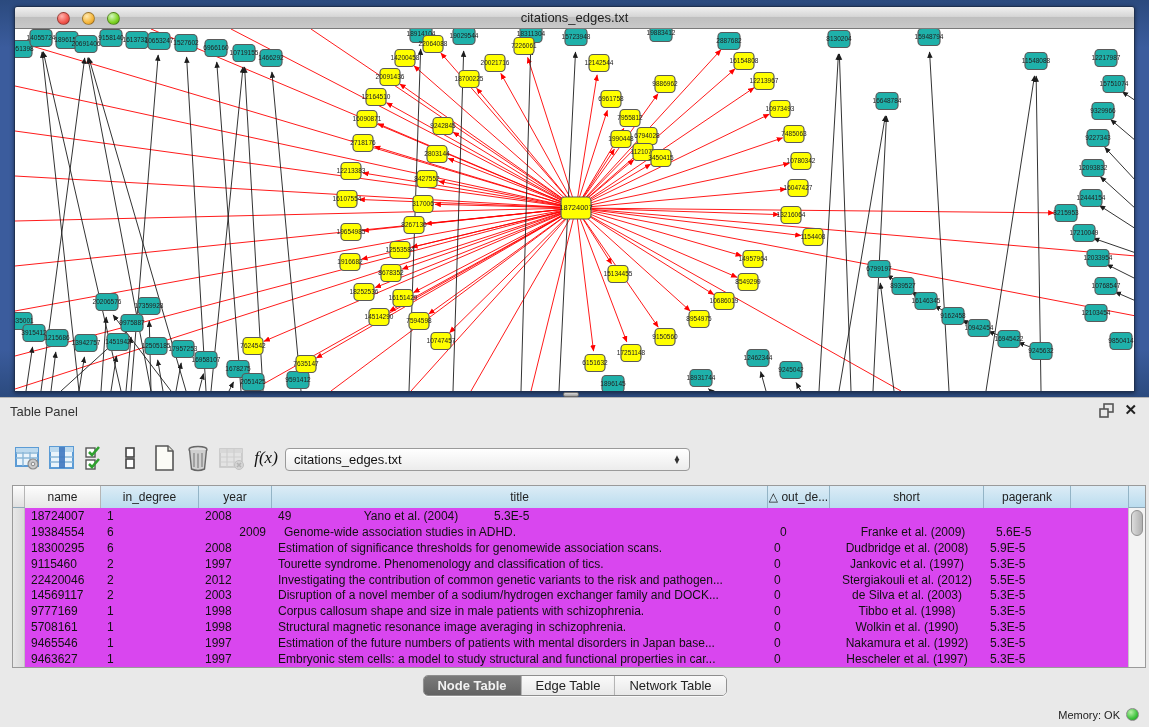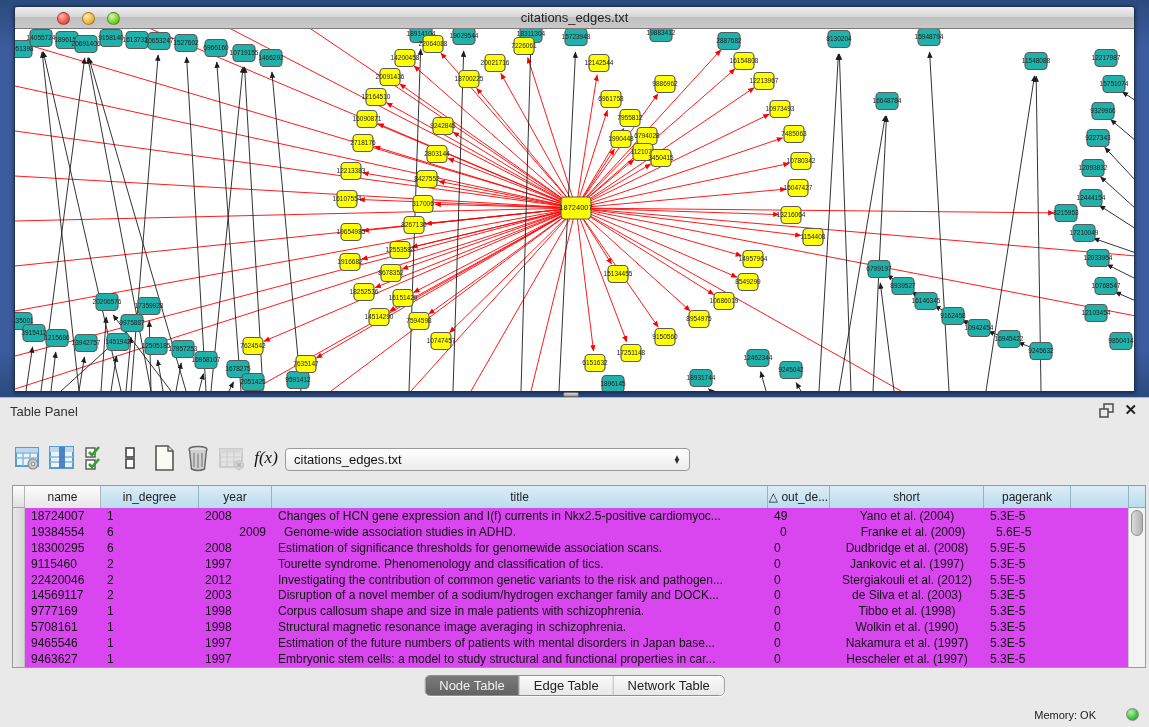--- a/index.html
+++ b/index.html
@@ -63,23 +63,23 @@
           border:1px solid #909090;background:linear-gradient(90deg,#dcdcdc,#b0b0b0);}
   .hcorner{position:absolute;right:0;top:0;width:17px;height:22px;
            background:linear-gradient(180deg,#dcecf6,#badcee);border-left:1px solid #93b4c6;border-bottom:1px solid #8fa8b8;}
 
   .tabs{position:absolute;left:50%;transform:translateX(-50%);top:277px;height:21px;display:flex;
         border:1px solid #8e8e8e;border-radius:5px;overflow:hidden;background:#f4f4f4;
         box-shadow:0 1px 0 rgba(255,255,255,.7);}
   .tab{padding:0 14px;font-size:13px;color:#222;display:flex;align-items:center;
        border-right:1px solid #b0b0b0;background:linear-gradient(180deg,#fafafa,#e8e8e8);}
   .tab:last-child{border-right:none;}
-  .tab.sel{background:linear-gradient(180deg,#7a7a7a,#636363);color:#f2f2f2;}
-
-  .statusbar{position:absolute;right:10px;bottom:6px;display:flex;align-items:center;font-size:11px;color:#222;gap:24px;}
+  .tab.sel{background:linear-gradient(180deg,#7a7a7a,#636363);color:#f2f2f2;font-weight:bold;}
+
+  .statusbar{position:absolute;right:10px;bottom:6px;display:flex;align-items:center;font-size:11px;color:#222;}
   .led{width:13px;height:13px;border-radius:50%;margin-left:6px;border:1px solid #8a8a8a;
        background:radial-gradient(circle at 35% 30%,#b8f0a8,#3dc23d 60%,#1f8c1f);}
 </style>
 </head>
 <body>
 
 <div class="screen">
 
   <div class="desktop">
     <div class="net-window">
@@ -767,21 +767,20 @@
           <div class="hcell" style="width: 154px;">short</div>
           <div class="hcell" style="width: 87px;">pagerank</div>
           <div class="hcell blue" style="flex: 1 1 0%;"></div>
         </div>
       <div class="rowstrip"></div>
       <div class="tbody" id="tbody">
           <div class="trow">
             <div class="tcell" style="width: 76px; text-align: left;">18724007</div>
             <div class="tcell" style="width: 98px; text-align: left;">1</div>
             <div class="tcell" style="width: 73px; text-align: left;">2008</div>
-            <div class="tcell" style="width: 496px; text-align: left;">Changes of HCN gene expression and I(f) currents in Nkx2.5-positive cardiomyoc...</div>
             <div class="tcell" style="width: 62px; text-align: left;">49</div>
             <div class="tcell" style="width: 154px; text-align: center;">Yano et al. (2004)</div>
             <div class="tcell" style="width: 87px; text-align: left;">5.3E-5</div>
           </div>
           <div class="trow">
             <div class="tcell" style="width: 76px; text-align: left;">19384554</div>
             <div class="tcell" style="width: 98px; text-align: left;">6</div>
             <div class="tcell" style="width: 73px; text-align: right;">2009</div>
             <div class="tcell" style="width: 496px; text-align: left; margin-left: 6px;">Genome-wide association studies in ADHD.</div>
             <div class="tcell" style="width: 62px; text-align: left;">0</div>
@@ -841,21 +840,21 @@
             <div class="tcell" style="width: 62px; text-align: left;">0</div>
             <div class="tcell" style="width: 154px; text-align: center;">Wolkin et al. (1990)</div>
             <div class="tcell" style="width: 87px; text-align: left;">5.3E-5</div>
           </div>
           <div class="trow">
             <div class="tcell" style="width: 76px; text-align: left;">9465546</div>
             <div class="tcell" style="width: 98px; text-align: left;">1</div>
             <div class="tcell" style="width: 73px; text-align: left;">1997</div>
             <div class="tcell" style="width: 496px; text-align: left;">Estimation of the future numbers of patients with mental disorders in Japan base...</div>
             <div class="tcell" style="width: 62px; text-align: left;">0</div>
-            <div class="tcell" style="width: 154px; text-align: center;">Nakamura et al. (1997)</div>
+            <div class="tcell" style="width: 154px; text-align: center;">Nakamura et al. (1992)</div>
             <div class="tcell" style="width: 87px; text-align: left;">5.3E-5</div>
           </div>
           <div class="trow">
             <div class="tcell" style="width: 76px; text-align: left;">9463627</div>
             <div class="tcell" style="width: 98px; text-align: left;">1</div>
             <div class="tcell" style="width: 73px; text-align: left;">1997</div>
             <div class="tcell" style="width: 496px; text-align: left;">Embryonic stem cells: a model to study structural and functional properties in car...</div>
             <div class="tcell" style="width: 62px; text-align: left;">0</div>
             <div class="tcell" style="width: 154px; text-align: center;">Hescheler et al. (1997)</div>
             <div class="tcell" style="width: 87px; text-align: left;">5.3E-5</div>

